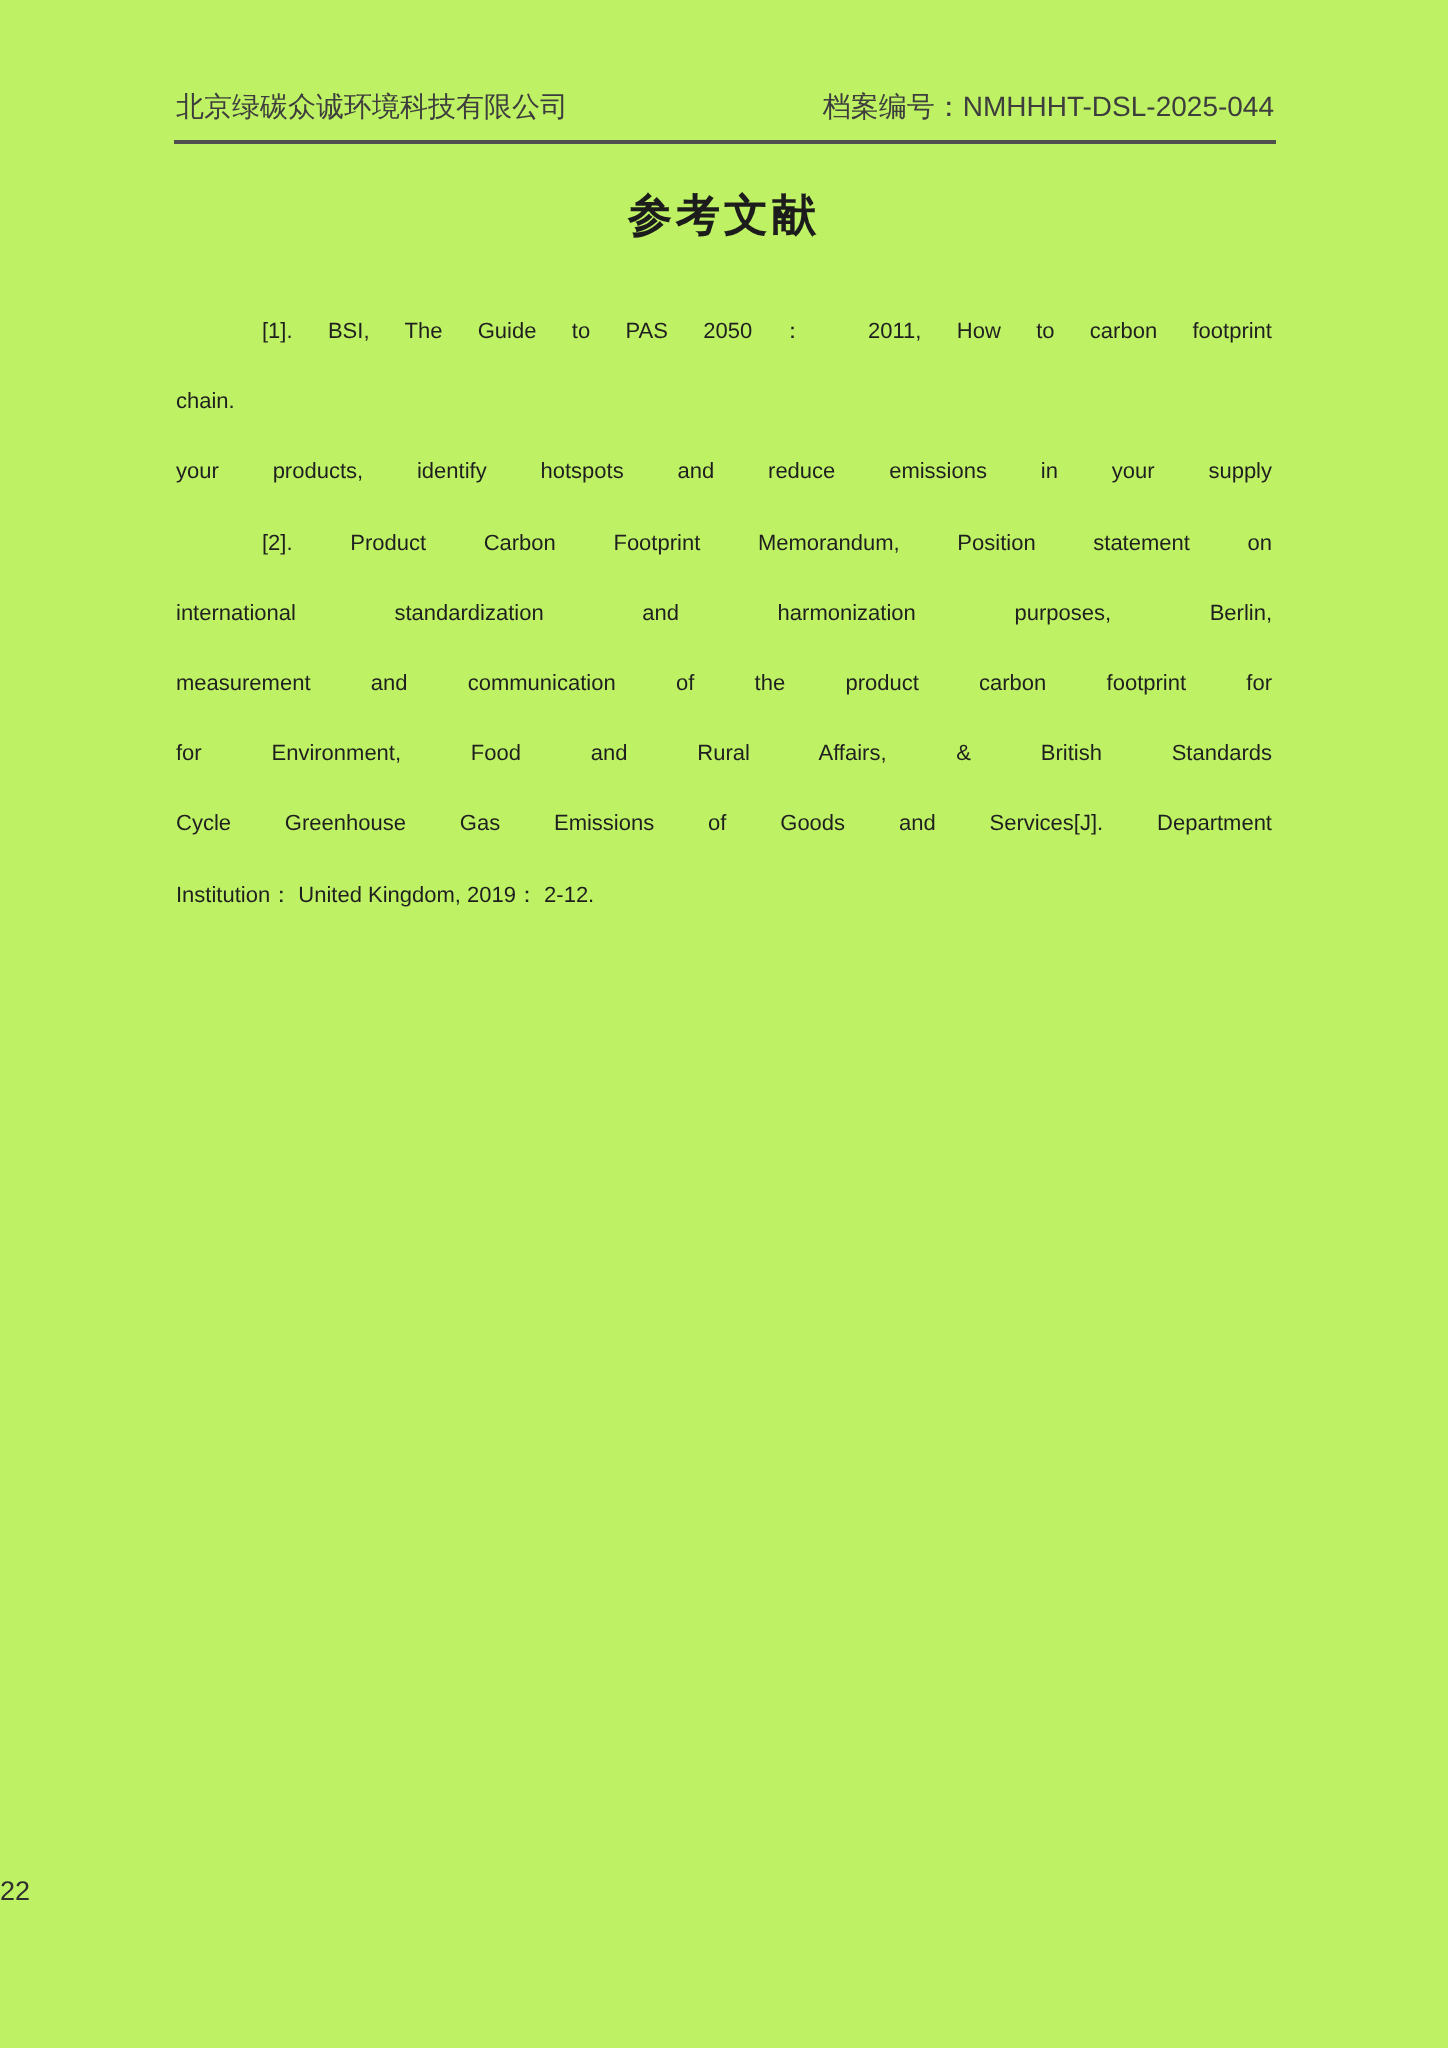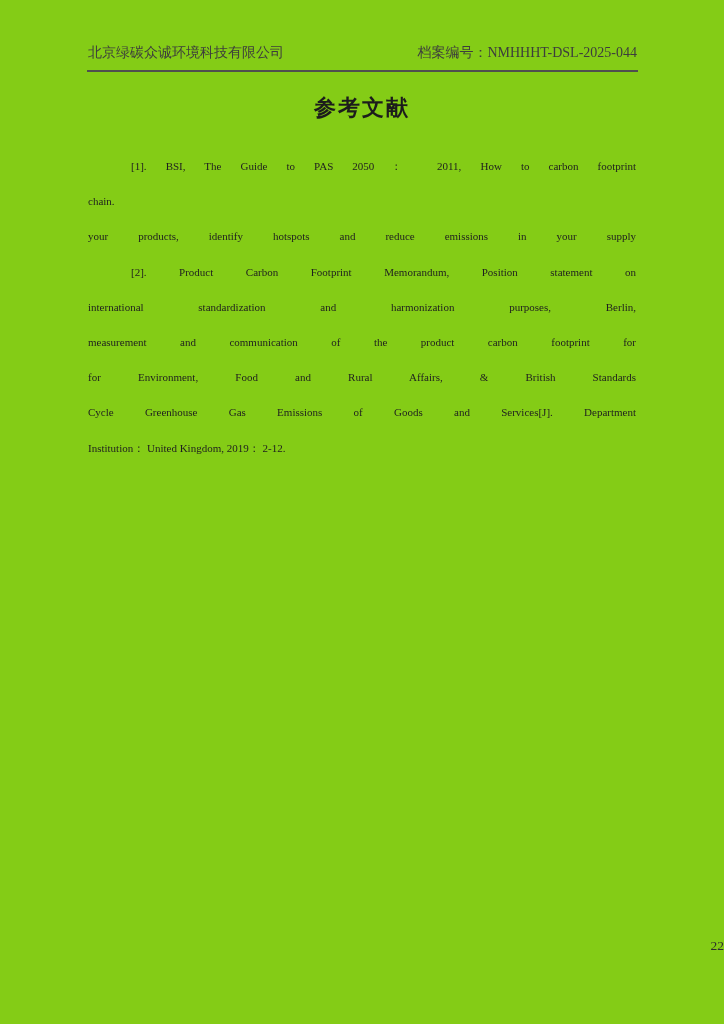--- a/index.html
+++ b/index.html
@@ -1,22 +1,22 @@
 <!DOCTYPE html>
 <html><head>
 <meta charset="utf-8">
 <style>
   * { margin: 0; padding: 0; box-sizing: border-box; }
   html, body { background: #ffffff; }
   .page {
     position: relative;
     width: 724px;
     height: 1024px;
-    background: #84cc16;
-    font-family: Liberation Serif, serif;
+    background: #bef264;
+    font-family: Liberation Sans, sans-serif;
     overflow: hidden;
   }
   .header {
     position: absolute;
     top: 44px;
     left: 88px;
     width: 549px;
     display: flex;
     justify-content: space-between;
     align-items: baseline;
@@ -57,21 +57,21 @@
     text-align: justify;
     text-align-last: justify;
   }
   .ln.first { text-indent: 43px; }
   .ln.last { text-align-last: left; }
   .page-number {
     position: absolute;
     top: 938px;
     left: 0;
     width: 724px;
-    text-align: right;
+    text-align: left;
     font-size: 13.5px;
     color: #2e2e2e;
   }
 </style>
 </head>
 <body>
 
 <div class="page">
 
   <div class="header">

